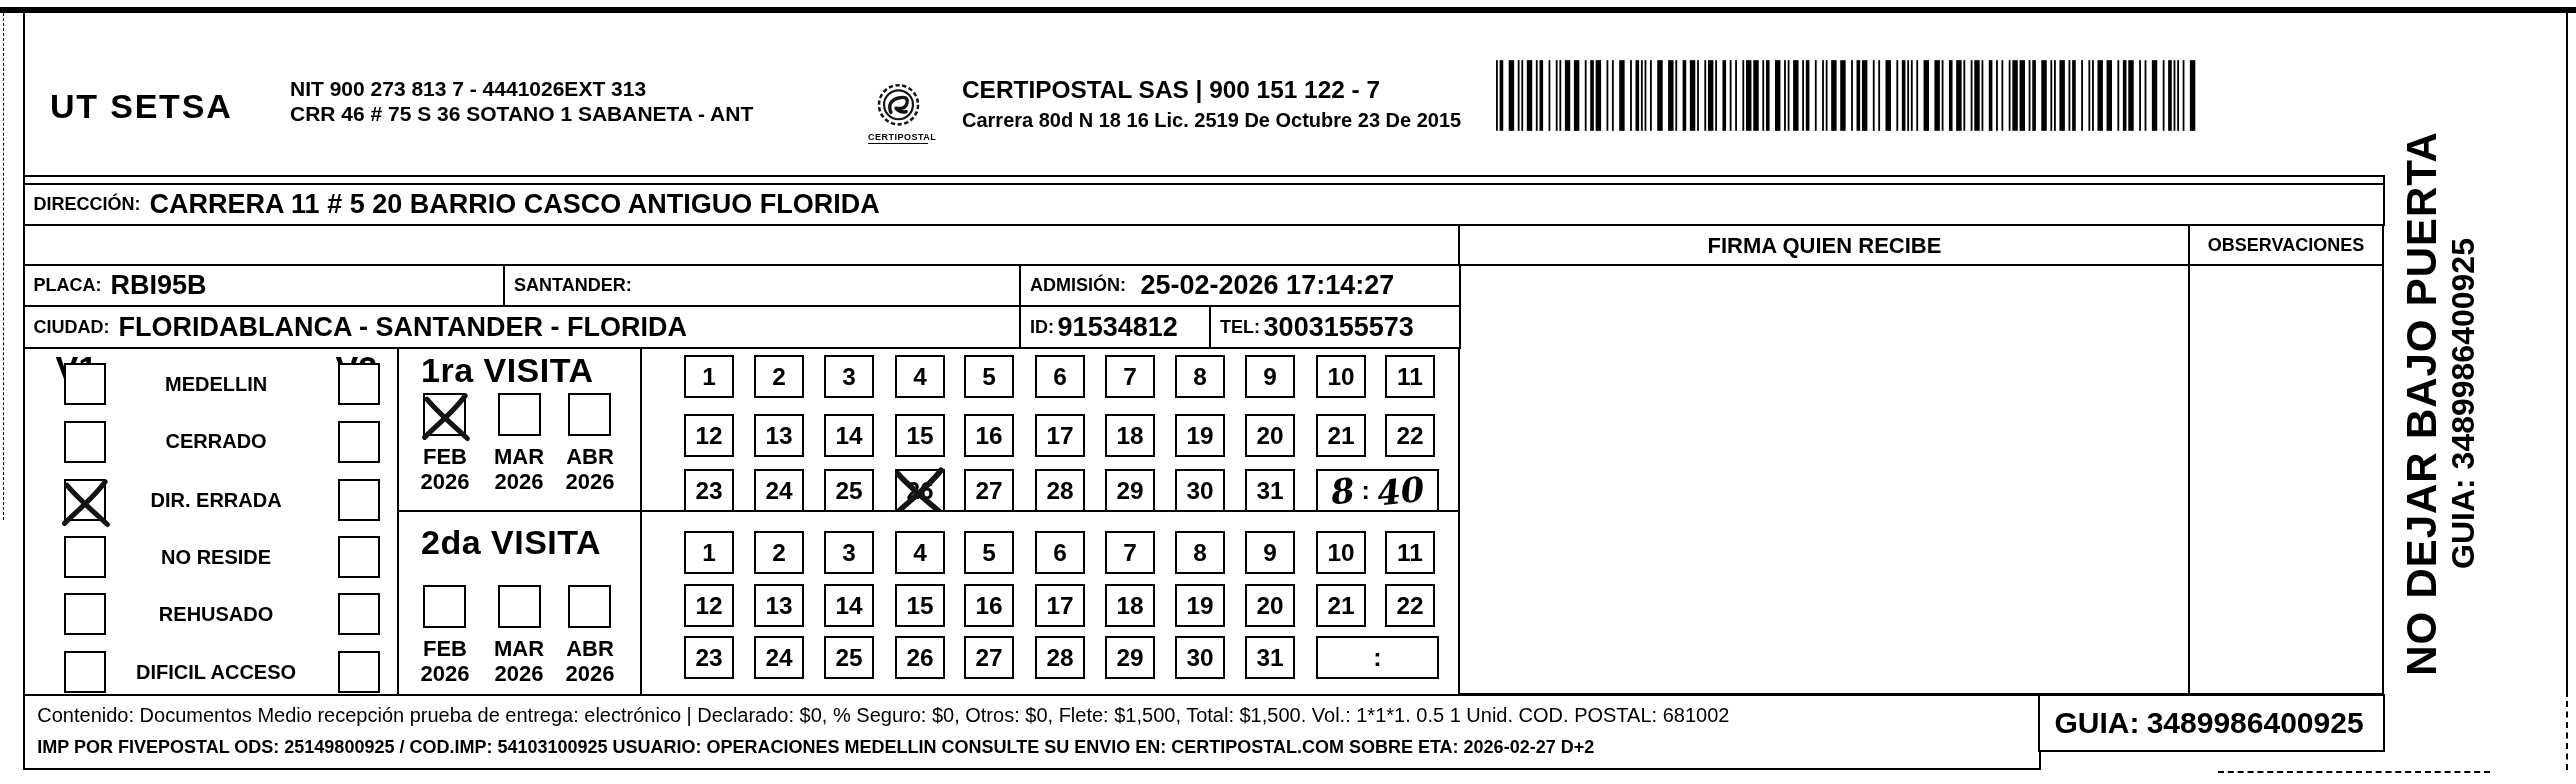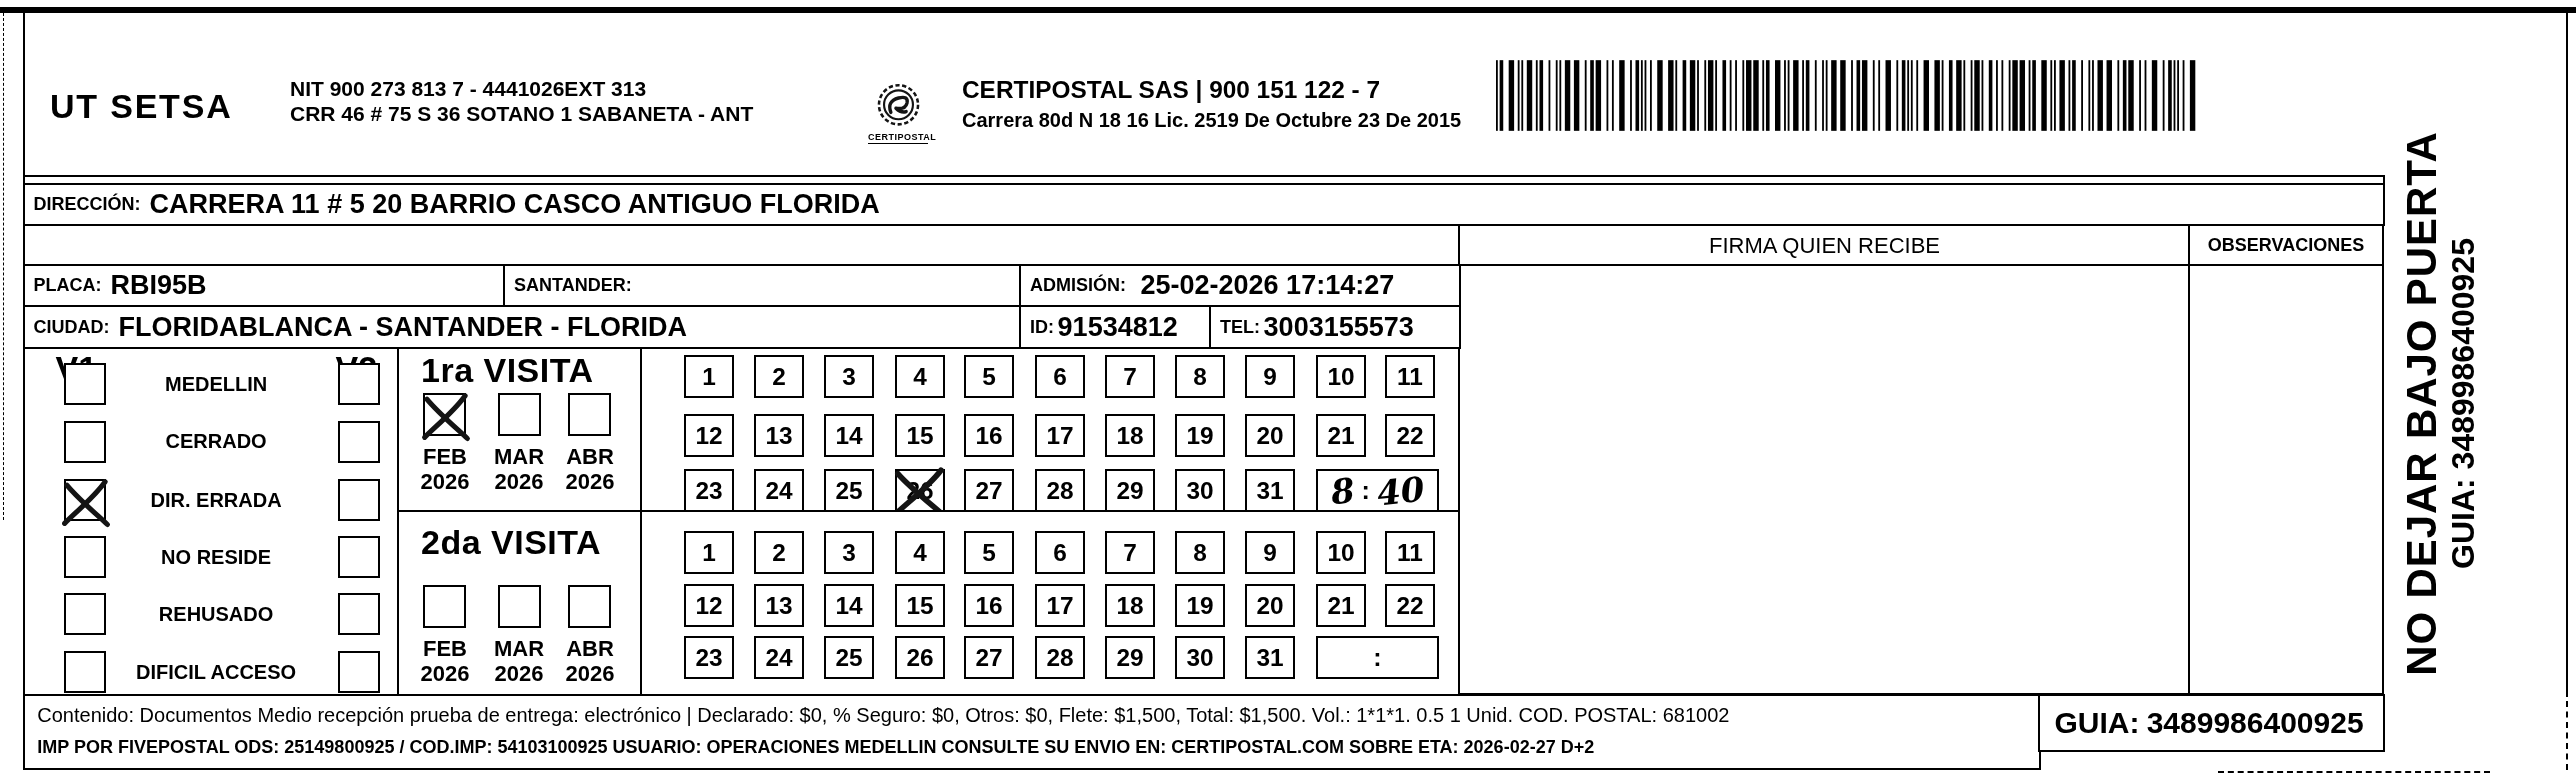--- a/index.html
+++ b/index.html
@@ -24,21 +24,21 @@
   #brand2{left:962px;top:109px;font-size:20px;font-weight:700;}
   #barcode{left:1496px;top:60px;width:713px;height:72px;}
   #barcode rect{fill:#000;}
   
   .frow{display:flex;align-items:center;padding-left:9px;gap:9px;}
   .flabel{font-weight:700;font-size:18px;white-space:nowrap;}
   .fval{font-weight:700;font-size:27px;white-space:nowrap;}
   #row-nombre{left:22.6px;top:143px;width:2362px;height:43px;margin-top:32px;}
   #row-direccion{left:22.6px;top:183px;width:2362px;height:43px;}
   #row-tipo{left:22.6px;top:224px;width:1438px;height:43px;}
-  #firma-header{left:1458px;top:224px;width:733px;height:43px;display:flex;align-items:center;justify-content:center;font-weight:400;font-size:22px;}
+  #firma-header{left:1458px;top:224px;width:733px;height:43px;display:flex;align-items:center;justify-content:center;font-weight:700;font-size:22px;}
   #obs-header{left:2188px;top:224px;width:196px;height:43px;display:flex;align-items:center;justify-content:center;font-weight:700;font-size:18px;}
   #firma-body{left:1458px;top:264px;width:733px;height:431px;}
   #obs-body{left:2188px;top:264px;width:196px;height:431px;}
   #row-placa{left:22.6px;top:264px;width:483px;height:43px;}
   #row-documento{left:503px;top:264px;width:519px;height:43px;}
   #row-admision{left:1019px;top:264px;width:442px;height:43px;gap:14.5px;}
   #row-ciudad{left:22.6px;top:305px;width:999px;height:44px;}
   #row-id{left:1019px;top:305px;width:193px;height:44px;gap:3.6px;}
   #row-tel{left:1209px;top:305px;width:252px;height:44px;gap:3.6px;}
   

